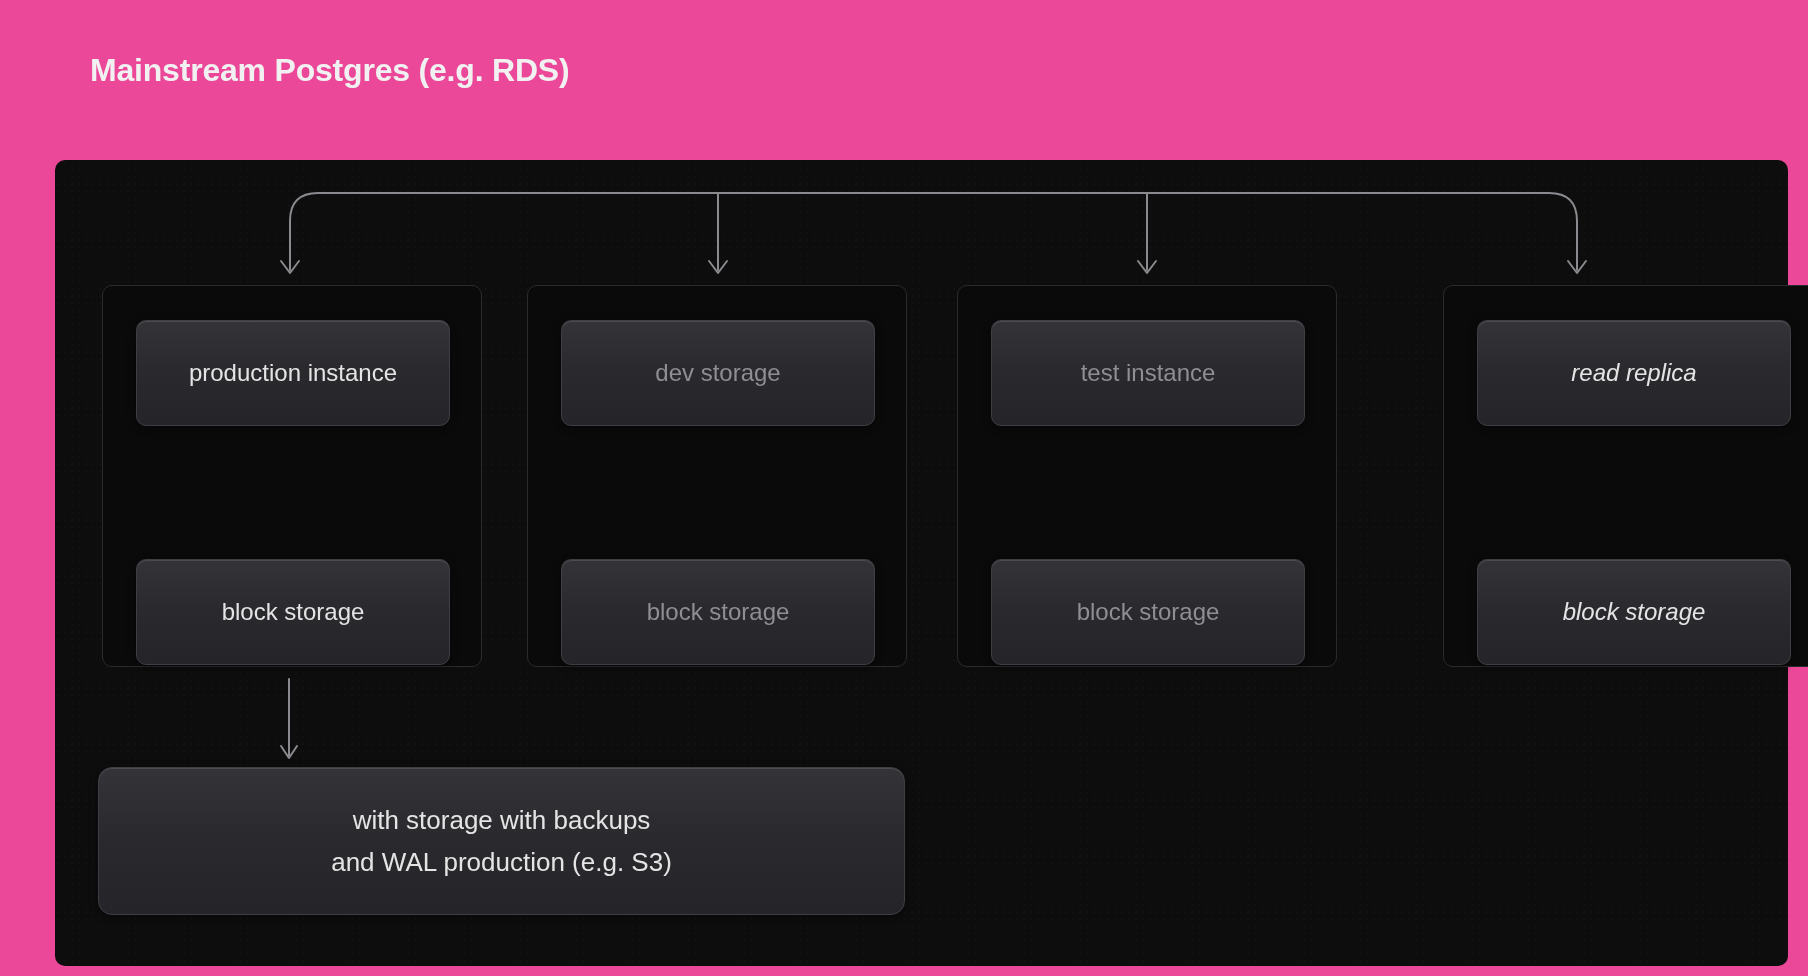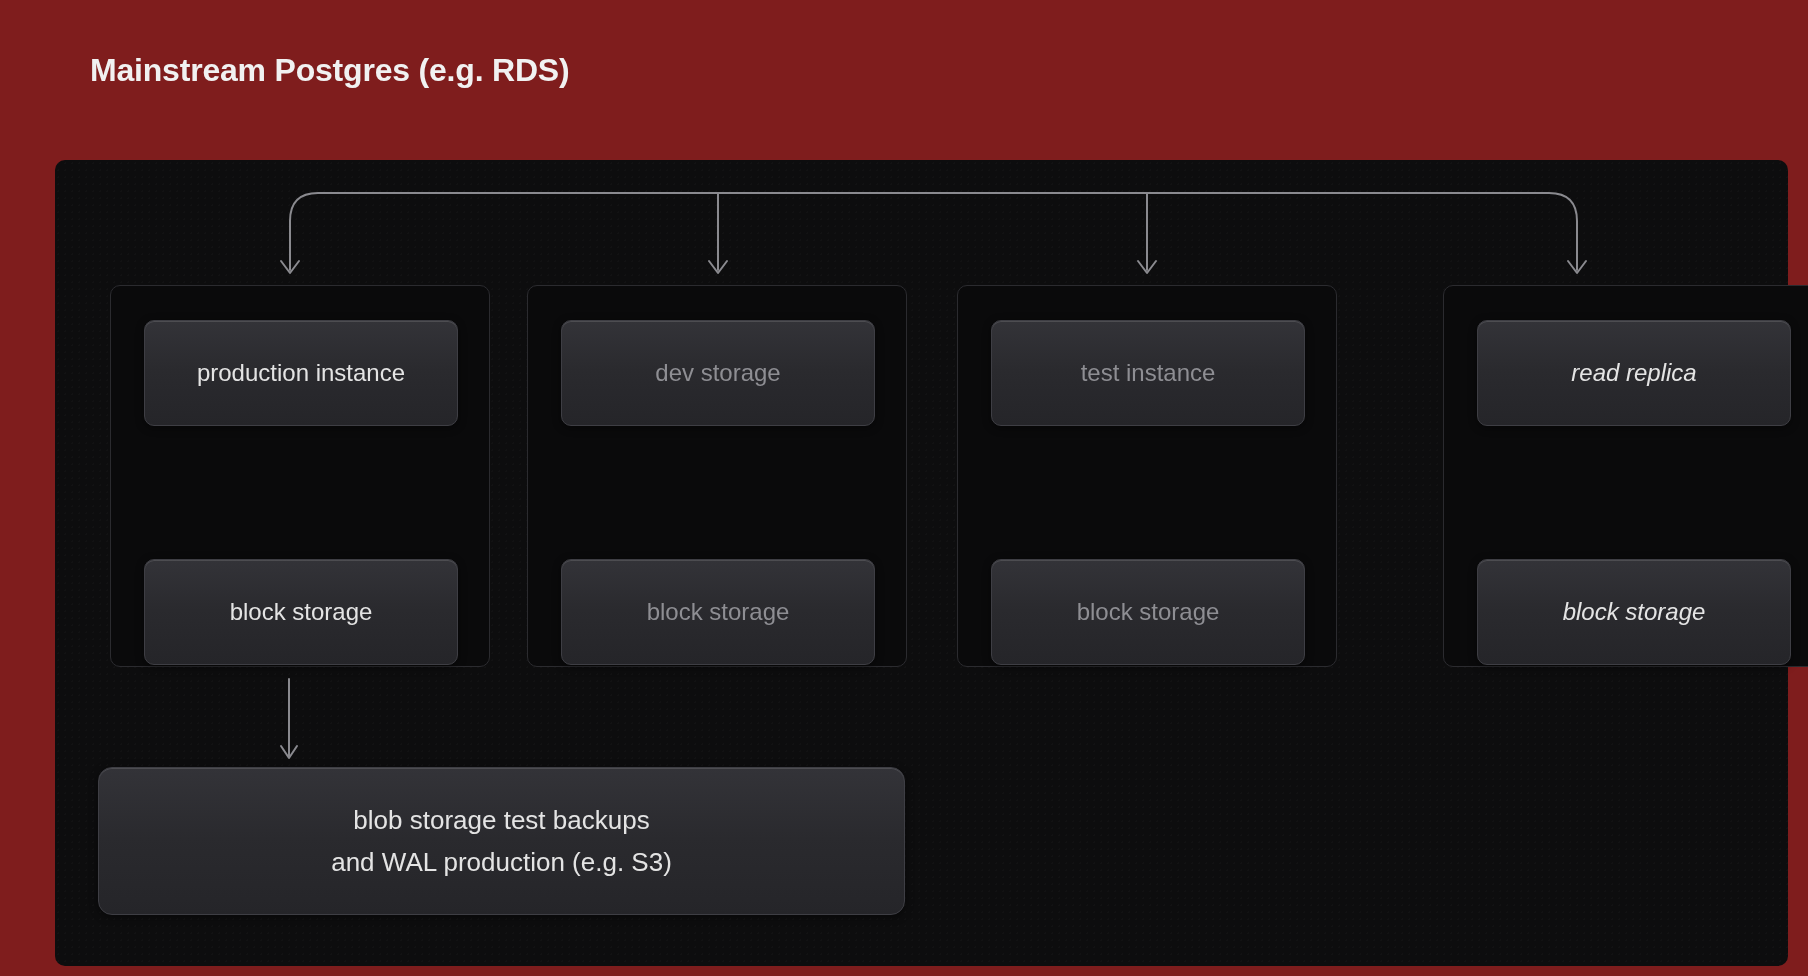--- a/index.html
+++ b/index.html
@@ -1,38 +1,38 @@
 <!DOCTYPE html>
 <html><head>
 <meta charset="utf-8">
 <style>
   html,body{margin:0;padding:0;background:#000;}
   #stage{
-    position:relative;width:1808px;height:976px;background:#7f1d1d;
+    position:relative;width:1808px;height:976px;background:#ec4899;
     font-family:"Liberation Sans",sans-serif;overflow:hidden;
   }
   .title{
     position:absolute;left:90px;top:52px;margin:0;
     font-size:32px;font-weight:700;color:#f1f1f1;letter-spacing:-0.2px;
   }
   .panel{
     position:absolute;left:55px;top:160px;width:1733px;height:806px;
     background:#0d0d0e;border-radius:10px;
     background-image:radial-gradient(rgba(255,255,255,0.018) 1px, transparent 1px);
     background-size:7px 7px;
   }
   .connector-layer{position:absolute;left:0;top:0;pointer-events:none;}
   .connector-layer path, .connector-layer line{
     stroke:#8a8a8f;stroke-width:2;fill:none;stroke-linejoin:round;stroke-linecap:round;
   }
   .column{
     position:absolute;top:285px;width:380px;height:382px;
     background:#0a0a0b;border:1px solid #2b2b2f;border-radius:10px;box-sizing:border-box;
   }
-  .col-0{left:110px;} .col-1{left:527px;} .col-2{left:957px;padding-left:12px;} .col-3{left:1443px;font-style:italic;}
+  .col-0{left:102px;} .col-1{left:527px;} .col-2{left:957px;padding-left:12px;} .col-3{left:1443px;font-style:italic;}
   .node{
     position:absolute;left:33px;width:314px;height:106px;
     border-radius:10px;box-sizing:border-box;
     background:linear-gradient(180deg,#333338 0%,#2a2a2e 48%,#252529 100%);
     border:1px solid #3e3e44;
     box-shadow:inset 0 1px 0 rgba(255,255,255,0.13), 0 2px 8px rgba(0,0,0,0.45);
     display:flex;align-items:center;justify-content:center;
     font-size:24px;
   }
   .node-instance{top:34px;}
@@ -127,17 +127,17 @@
   <div class="column col-3 bright">
     <div class="node node-instance">
       <span>read replica</span>
     </div>
     <div class="node node-storage">
       <span>block storage</span>
     </div>
   </div>
 
   <div class="blob">
-    <span>blob storage test backups</span>
+    <span>with storage with backups</span>
     <span>and WAL production (e.g. S3)</span>
   </div>
 
 </div>
 
 </body></html>

